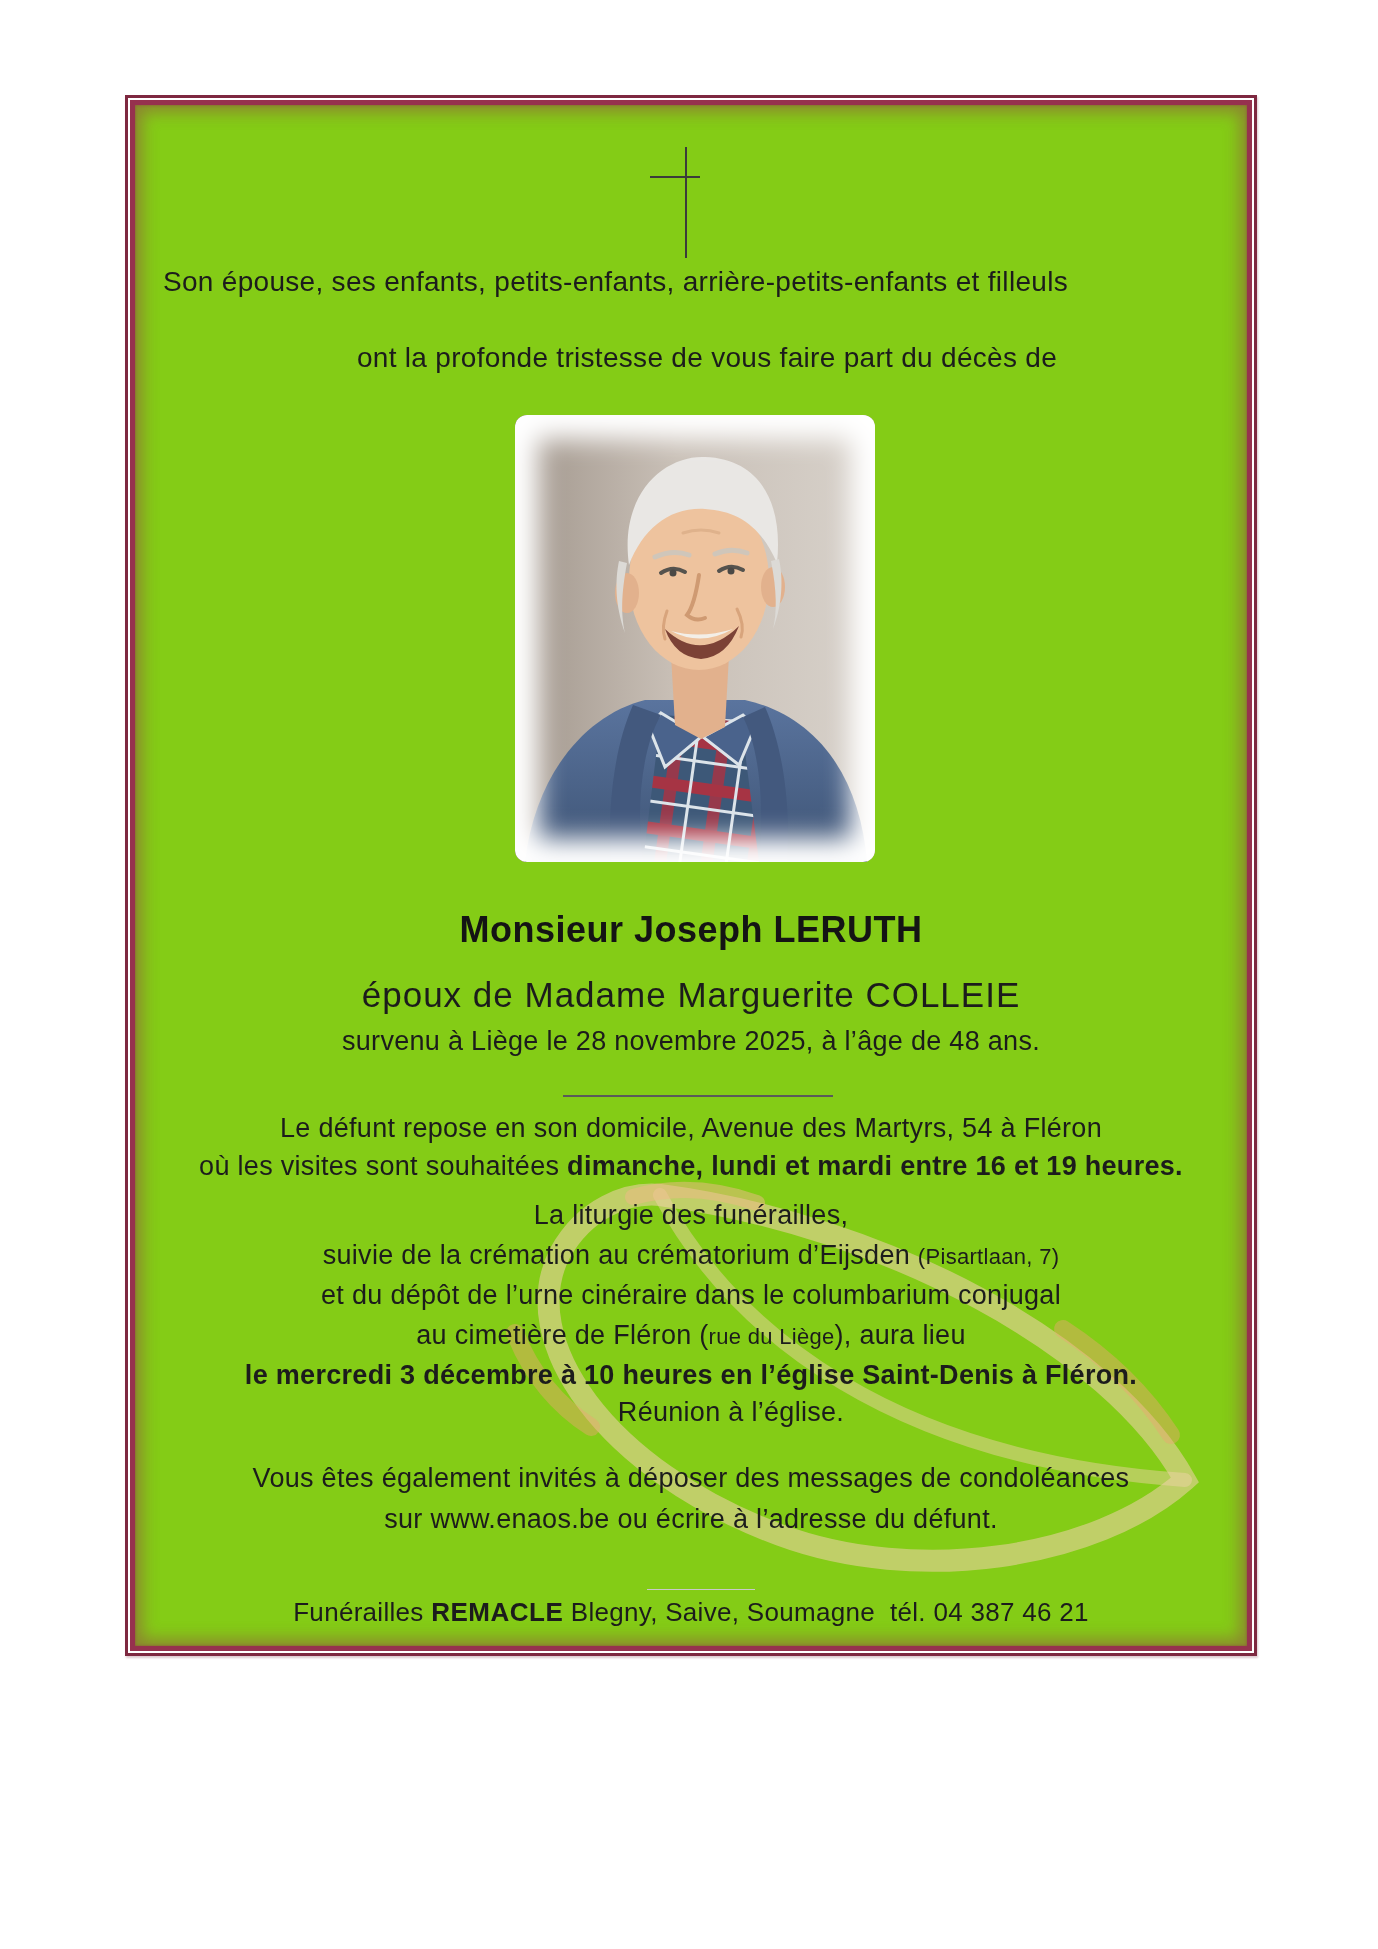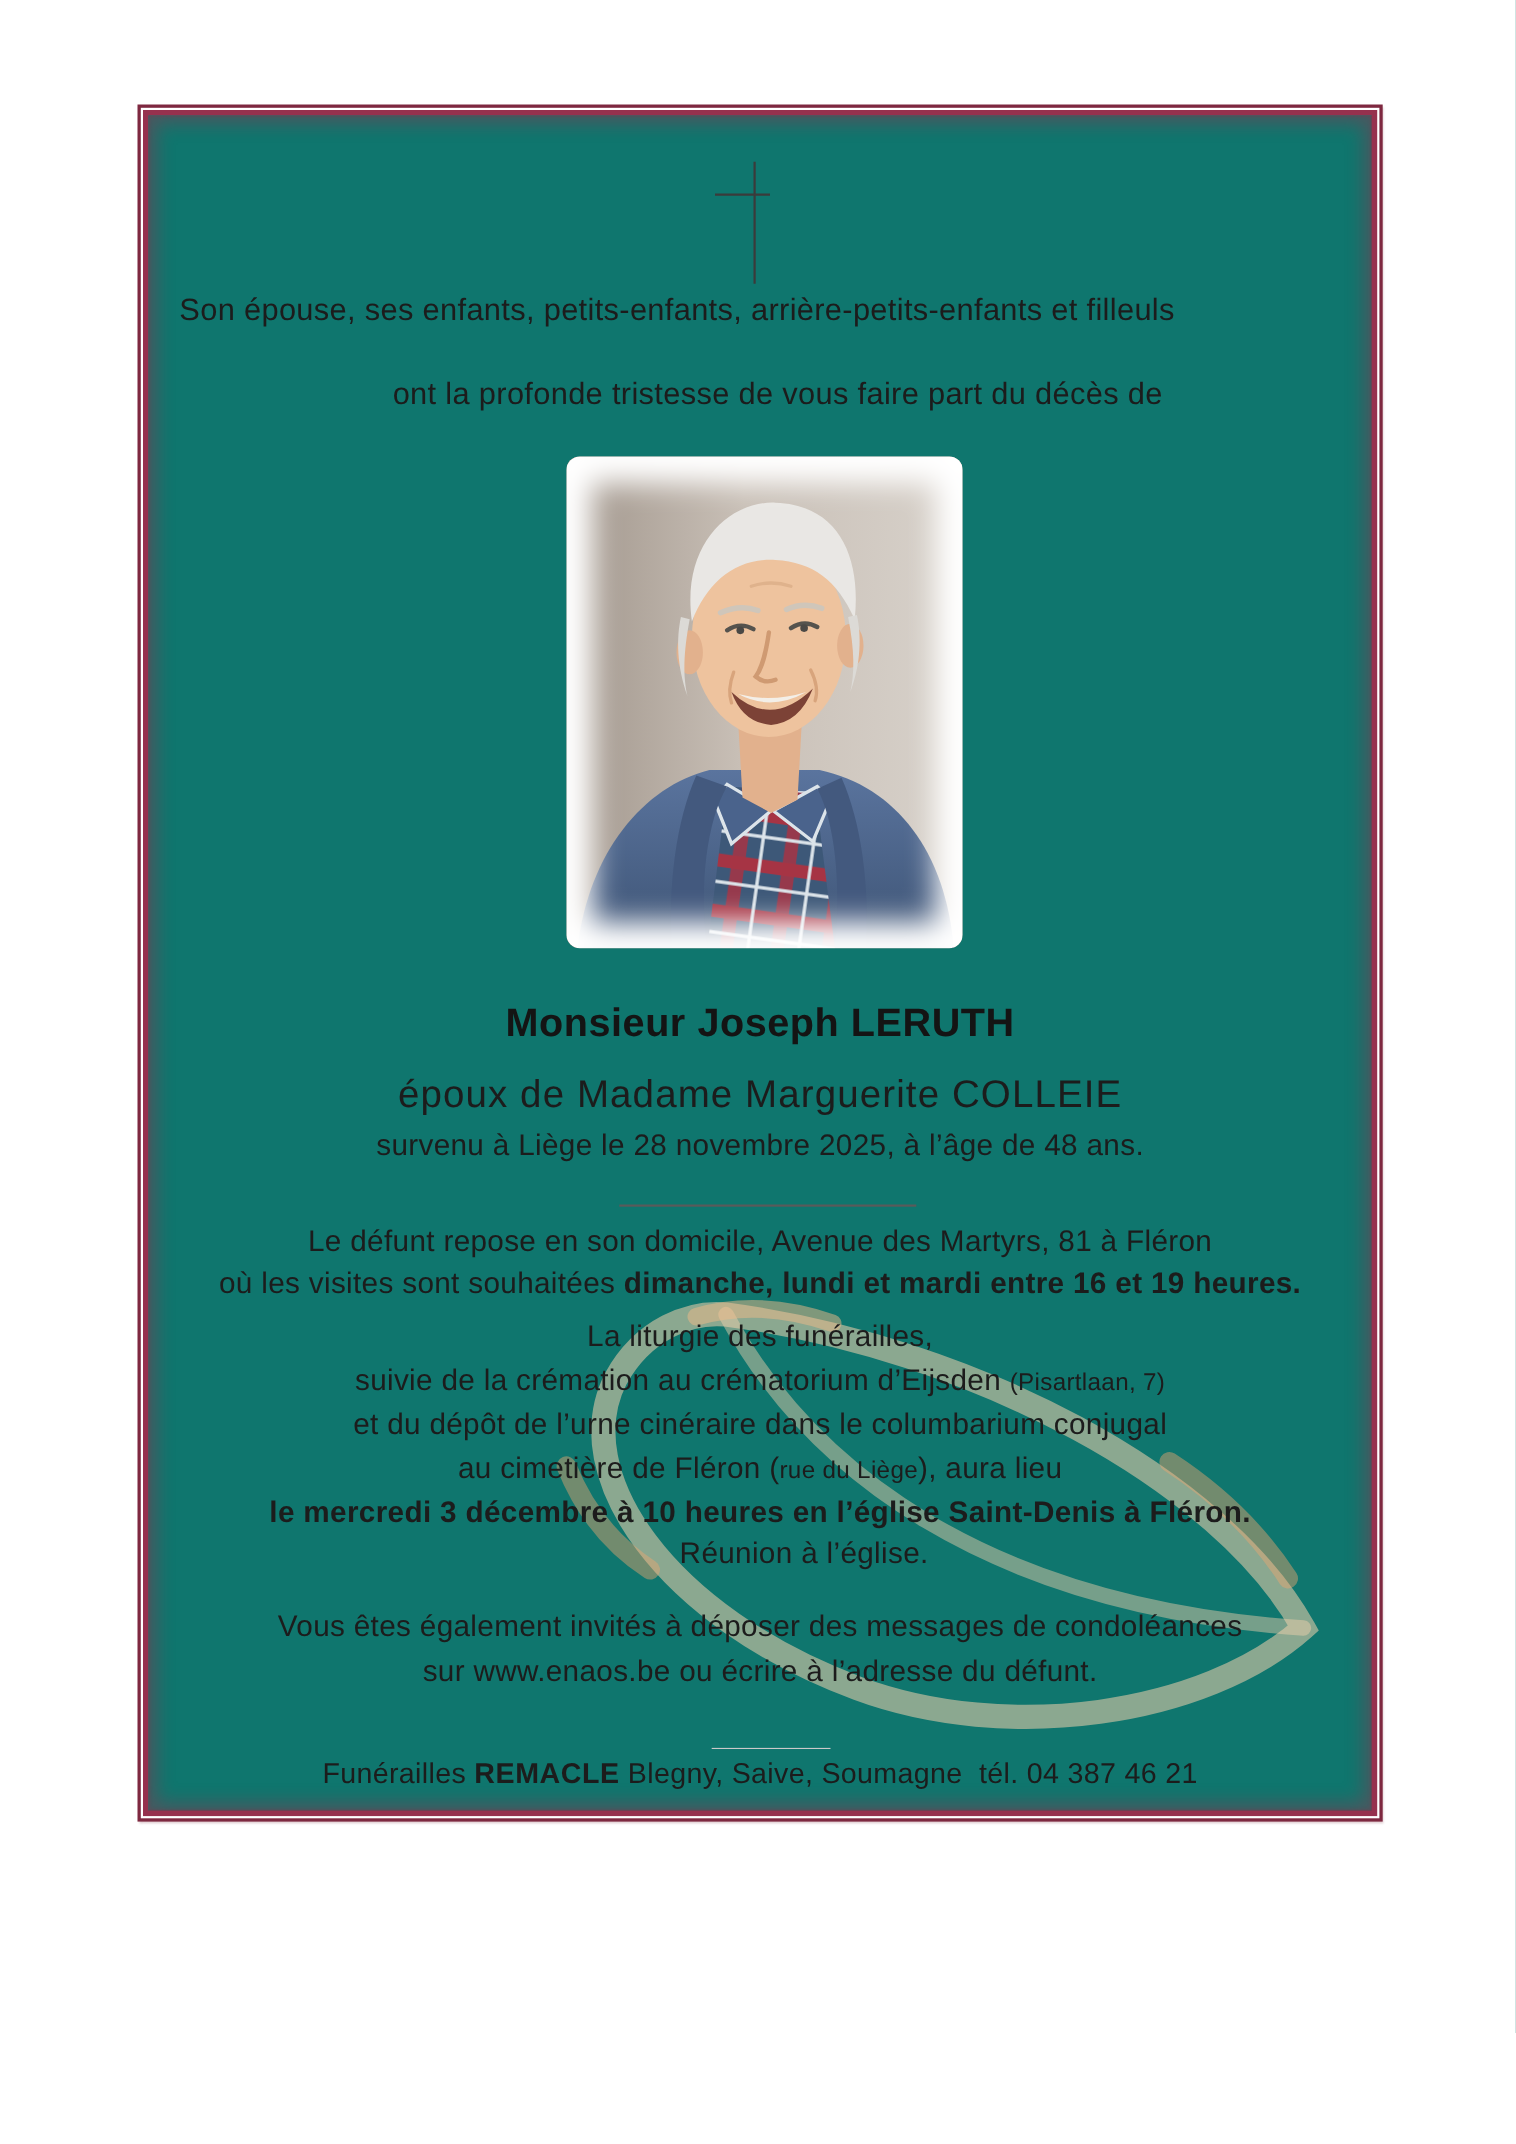--- a/index.html
+++ b/index.html
@@ -3,21 +3,21 @@
 <meta charset="utf-8">
 <style>
   html,body{margin:0;padding:0;}
   body{
     width:1378px;height:1949px;position:relative;background:#ffffff;
     font-family:"Liberation Sans","DejaVu Sans",sans-serif;color:#1c1c1c;
   }
   
   .card{
     position:absolute;left:135px;top:105px;width:1112px;height:1541px;
-    background:#0f766e;
+    background:#84cc16;
     box-shadow:
       0 0 0 5px #96314E,
       0 0 0 7px #ffffff,
       0 0 0 10px #7E2840,
       1px 2px 2px 10px rgba(120,40,60,0.25);
   }
   .card-glow{
     position:absolute;inset:0;pointer-events:none;z-index:3;
     box-shadow:inset 0 0 16px 7px rgba(150,49,78,0.45), inset 0 0 3px rgba(126,40,64,0.6);
   }
@@ -163,21 +163,21 @@
         <path d="M168,118 Q186,112 204,118" stroke="#dfb28c" stroke-width="3" fill="none" stroke-linecap="round"></path>
       </svg>
     </div>
 
     <div class="line name-line">Monsieur Joseph LERUTH</div>
     <div class="line spouse-line">époux de Madame Marguerite COLLEIE</div>
     <div class="line death-line">survenu à Liège le 28 novembre 2025, à l’âge de 48 ans.</div>
 
     <div class="divider-main"></div>
 
-    <div class="line repose-1">Le défunt repose en son domicile, Avenue des Martyrs, 81 à Fléron</div>
+    <div class="line repose-1">Le défunt repose en son domicile, Avenue des Martyrs, 54 à Fléron</div>
     <div class="line repose-2"><span>où les visites sont souhaitées </span><b>dimanche, lundi et mardi entre 16 et 19 heures.</b></div>
 
     <div class="line cer-1">La liturgie des funérailles,</div>
     <div class="line cer-2"><span>suivie de la crémation au crématorium d’Eijsden </span><span class="small-inline">(Pisartlaan, 7)</span></div>
     <div class="line cer-3">et du dépôt de l’urne cinéraire dans le columbarium conjugal</div>
     <div class="line cer-4"><span>au cimetière de Fléron (</span><span class="small-inline">rue du Liège</span><span>), aura lieu</span></div>
     <div class="line cer-5">le mercredi 3 décembre à 10 heures en l’église Saint-Denis à Fléron.</div>
     <div class="line cer-6">Réunion à l’église.</div>
 
     <div class="line cond-1">Vous êtes également invités à déposer des messages de condoléances</div>

